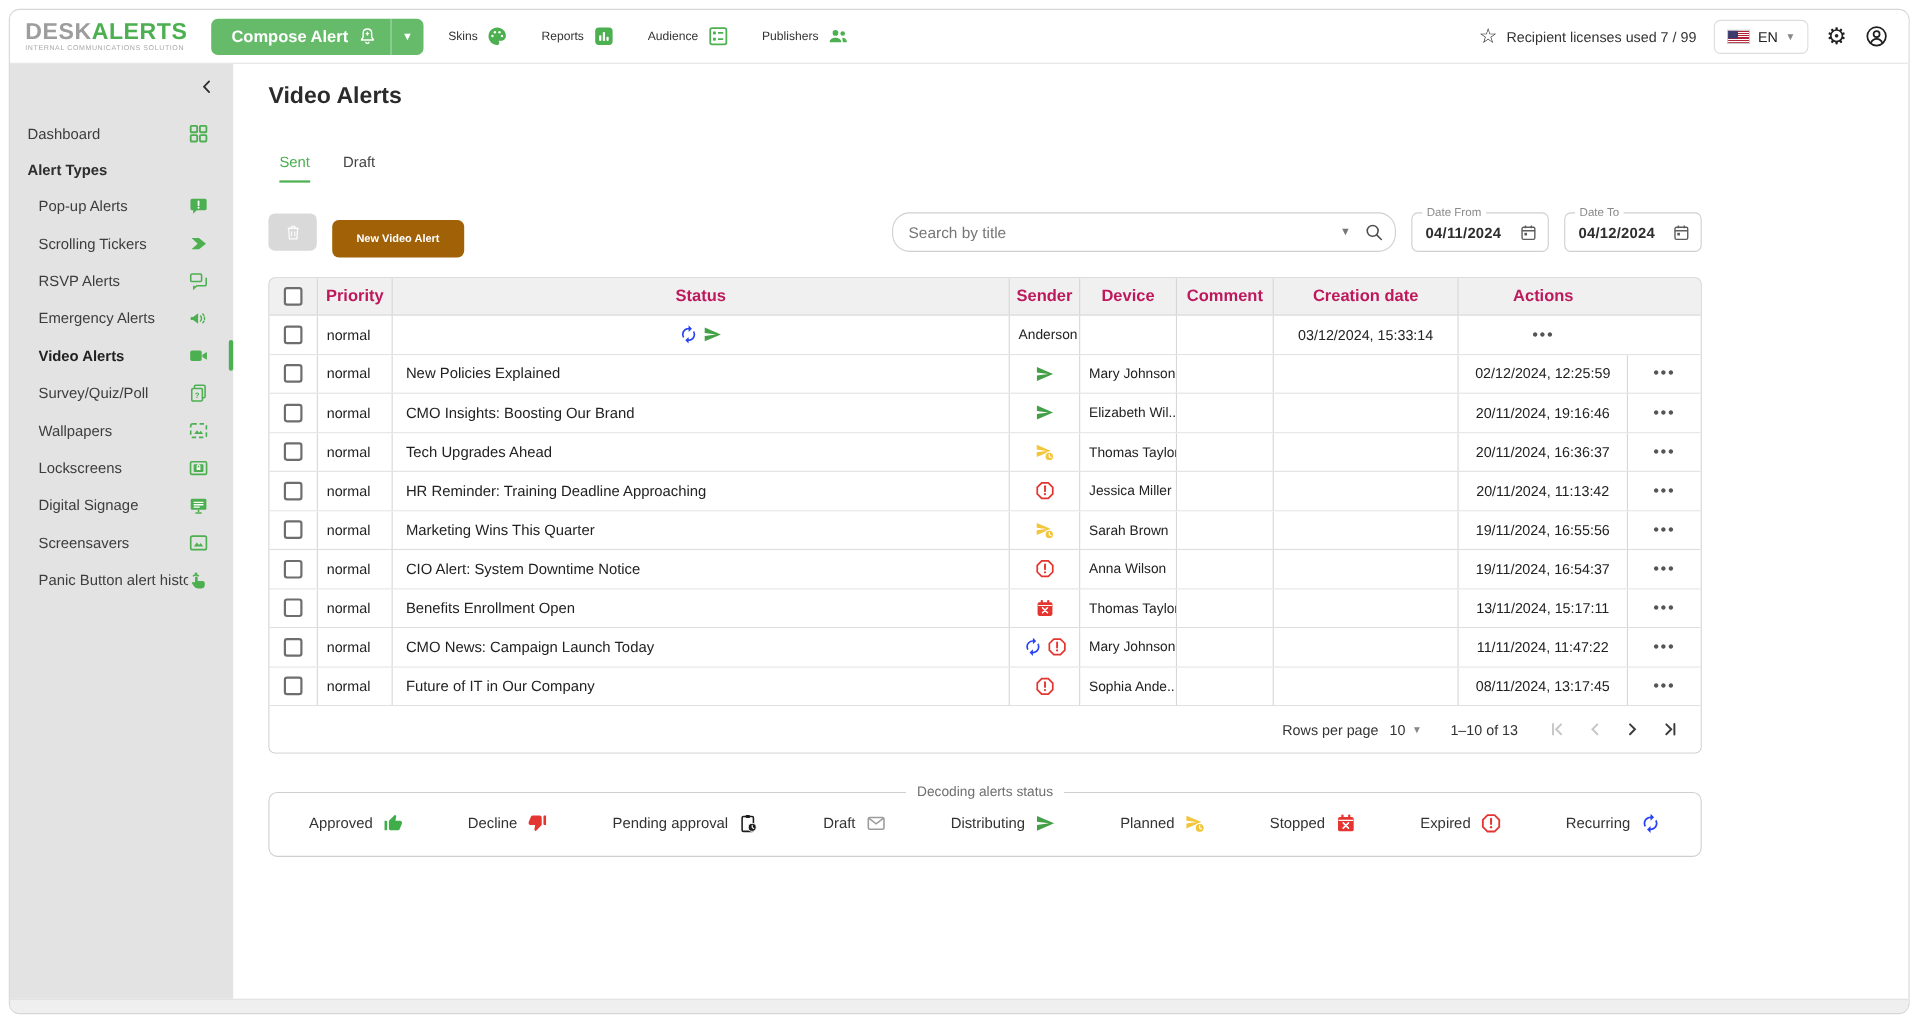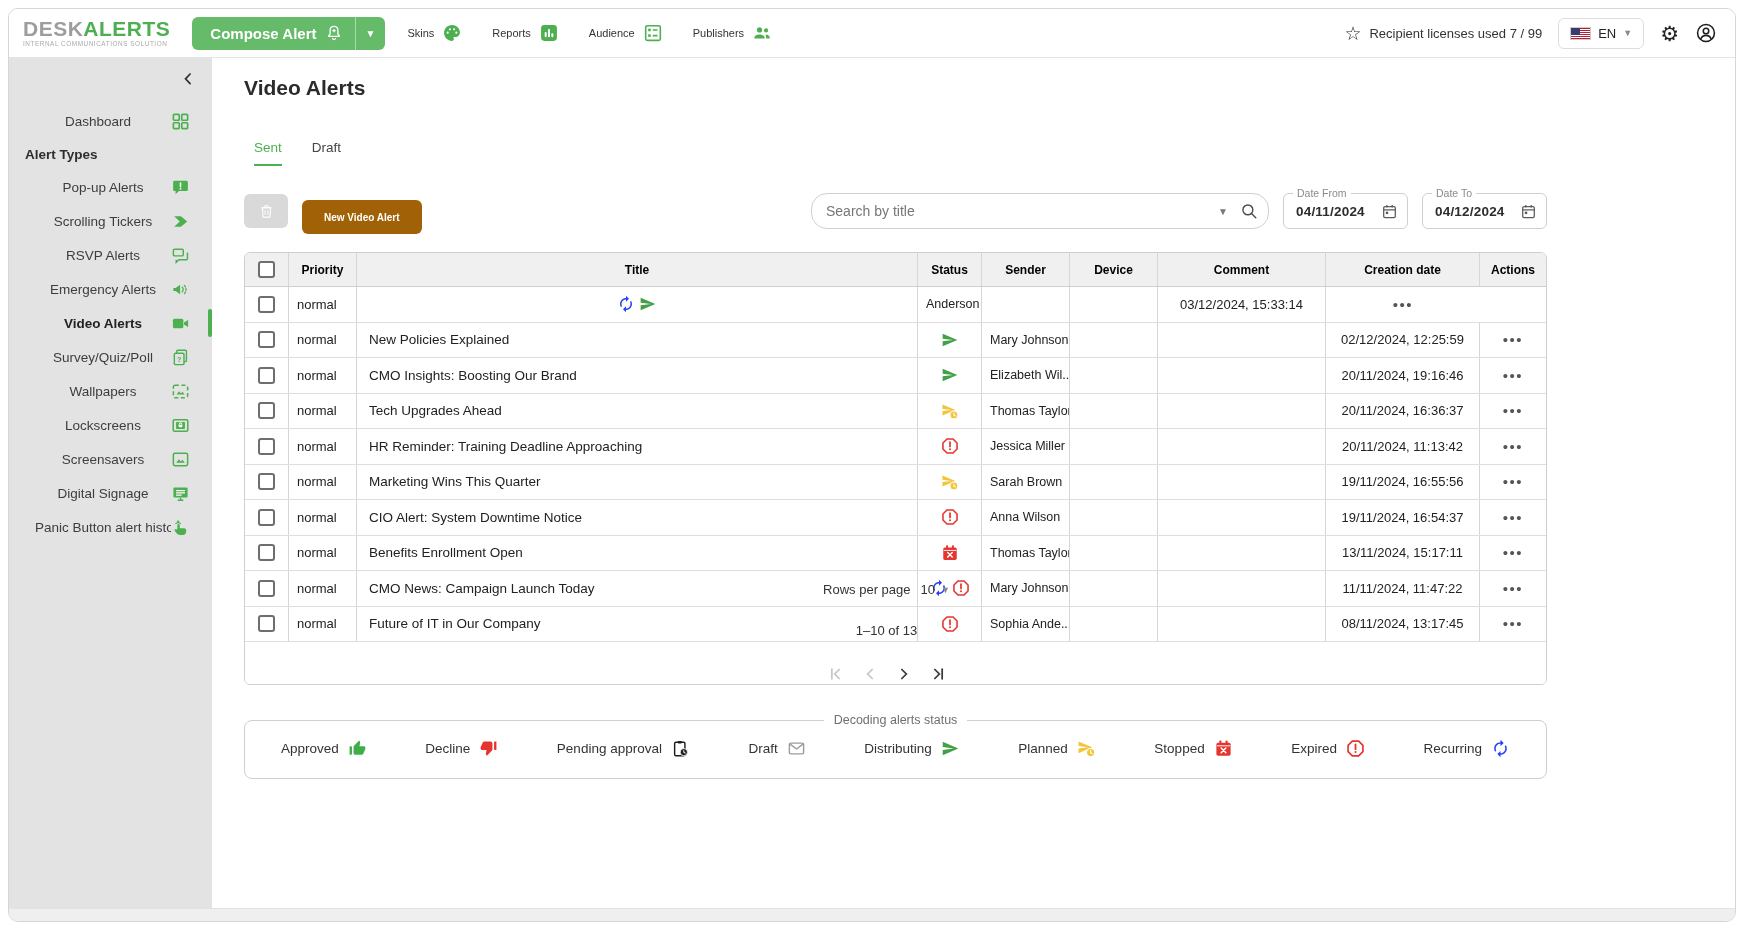--- a/index.html
+++ b/index.html
@@ -26,21 +26,21 @@
   .flag { width:21px; height:13px; position:relative; background:repeating-linear-gradient(#b22234 0 1px,#fff 1px 2px,#b22234 2px 3px,#fff 3px 4px,#b22234 4px 5px,#fff 5px 6px,#b22234 6px 7px,#fff 7px 8px,#b22234 8px 9px,#fff 9px 10px,#b22234 10px 11px,#fff 11px 12px,#b22234 12px 13px); border:.5px solid #ccc; }
   .flag::before { content:""; position:absolute; left:0; top:0; width:9px; height:7px; background:#3c3b6e; }
   .lang-label { font-size:13px; color:#222; }
   .caret { font-size:9px; color:#888; }
   .gear-ic { font-size:21px; color:#222; line-height:1; cursor:pointer; }
   
   .bodyrow { flex:1 1 auto; display:flex; min-height:0; }
   .sidebar { width:203px; flex:0 0 203px; background:#e3e3e3; padding-top:6px; position:relative; }
   .collapse-row { height:30px; display:flex; justify-content:flex-end; align-items:center; padding-right:14px; }
   .collapse-btn { width:20px; height:20px; cursor:pointer; }
-  .snav { margin-top:10px;text-align:center; }
+  .snav { margin-top:10px; }
   .sitem { position:relative; height:34px; display:flex; align-items:center; font-size:13.5px; color:#3d3d3d; cursor:pointer; padding:0 22px 0 16px; }
   .sitem.indent { padding-left:26px; }
   .sitem .slabel { flex:1 1 auto; white-space:nowrap; overflow:hidden; }
   .sitem .sicon { width:19px; height:19px; flex:0 0 19px; }
   .sitem.active .slabel { font-weight:bold; color:#222; }
   .sitem.active::after { content:""; position:absolute; right:0; top:3px; bottom:3px; width:4px; background:#4caf50; border-radius:2px; }
   .ssection { height:32px; display:flex; align-items:center; padding-left:16px; font-size:13.5px; font-weight:bold; color:#2d2d2d; }
   .main { flex:1 1 auto; padding:18px 0 0 32px; overflow:hidden; }
   .content { width:1303px; }
   .page-title { font-size:21px; font-weight:bold; color:#2b2b2b; }
@@ -61,33 +61,33 @@
   .datefield { position:relative; margin-left:14px; width:125px; height:36px; border:1px solid #cfcfcf; border-radius:6px; display:flex; align-items:center; padding:0 9px 0 12px; }
   .datefield .dlabel { position:absolute; top:-7px; left:9px; background:#fff; padding:0 4px; font-size:10.5px; color:#8a8a8a; }
   .datefield .dvalue { flex:1; font-size:13.5px; font-weight:bold; color:#2d2d2d; letter-spacing:.2px; }
   .cal-ic { width:17px; height:17px; }
   
   .table { margin-top:18px; border:1px solid #cfcfcf; border-radius:6px; overflow:hidden; }
   .trow { display:grid; grid-template-columns:44px 68px minmax(0,1fr) 64px 88px 88px 168px 154px 66px; align-items:stretch; }
   .thead { background:#f0f0f0; border-bottom:1px solid #cfcfcf; }
   .cell { display:flex; align-items:center; border-right:1px solid #d6d6d6; padding:0 8px; min-height:33px; overflow:hidden; }
   .trow .cell:last-child { border-right:none; }
-  .thead .cell { justify-content:center; font-size:12px; font-weight:bold; color:#000000; }
+  .thead .cell { justify-content:center; font-size:15px; font-weight:bold; color:#be185d; }
   .tbody .trow { border-bottom:1px solid #dedede; background:#fff; }
   .tbody .cell { min-height:34.5px; font-size:13px; color:#222; }
   .cell.c-check { justify-content:center; }
   .cell.c-title { padding-left:12px; font-size:13.5px; }
   .cell.c-status { justify-content:center; gap:4px; }
   .cell.c-sender { font-size:12.5px; white-space:nowrap; }
   .cell.c-date { justify-content:center; font-size:13px; }
   .cell.c-actions { justify-content:center; }
   .chk { width:17px; height:17px; border:2px solid #6e6e6e; border-radius:3px; background:#fff; cursor:pointer; }
   .status-ic { width:18px; height:18px; display:inline-flex; }
   .dots-btn { border:none; background:none; color:#555; font-size:15px; letter-spacing:1.5px; cursor:pointer; line-height:1; padding:2px 4px; }
-  .pagebar { display:flex; align-items:center; justify-content:flex-end; gap:26px; height:42px; padding-right:18px; font-size:13px; color:#333; background:#fff;flex-direction:column; }
+  .pagebar { display:flex; align-items:center; justify-content:flex-end; gap:26px; height:42px; padding-right:18px; font-size:13px; color:#333; background:#fff; }
   .rpp { display:flex; align-items:center; gap:10px; }
   .rpp-select { display:flex; align-items:center; gap:6px; cursor:pointer; }
   .pager-arrows { display:flex; align-items:center; gap:14px; }
   .pbtn { width:20px; height:20px; cursor:pointer; }
   .pbtn.disabled { cursor:default; }
   
   .legendbox { margin-top:28px; border:1px solid #cfcfcf; border-radius:8px; padding:2px 28px 6px; }
   .legendbox legend { margin:0 auto; padding:0 10px; font-size:12.5px; color:#6f6f6f; }
   .legend-items { display:flex; justify-content:space-between; align-items:flex-end; padding:10px 8px 14px; }
   .legend-item { display:flex; align-items:center; gap:9px; font-size:13.5px; color:#333; }
@@ -281,35 +281,35 @@
               <span class="icon sicon">
                 <svg viewBox="0 0 24 24" xmlns="http://www.w3.org/2000/svg">
                   <rect x="2.8" y="4.8" width="18.4" height="14.4" rx="1.6" fill="none" stroke="#4caf50" stroke-width="1.9"></rect>
                   <rect x="6.4" y="7.6" width="11.2" height="8.8" rx="1" fill="#4caf50"></rect>
                   <path d="M10.4 11v-1a1.6 1.6 0 0 1 3.2 0v1" fill="none" stroke="#fff" stroke-width="1.3"></path>
                   <rect x="9.8" y="11" width="4.4" height="3.2" rx=".6" fill="#fff"></rect>
                 </svg>
               </span>
             </div>
             <div class="sitem indent">
-              <span class="slabel">Screensavers</span>
-              <span class="icon sicon">
-                <svg viewBox="0 0 24 24" xmlns="http://www.w3.org/2000/svg">
-                  <rect x="3" y="4.2" width="18" height="15.6" rx="2" fill="none" stroke="#4caf50" stroke-width="1.9"></rect>
-                  <path d="M6.6 16.2l3.4-4.6 2.5 3 2-2.4 2.9 4z" fill="#4caf50"></path>
-                </svg>
-              </span>
-            </div>
-            <div class="sitem indent">
               <span class="slabel">Digital Signage</span>
               <span class="icon sicon">
                 <svg viewBox="0 0 24 24" xmlns="http://www.w3.org/2000/svg">
                   <rect x="3" y="4.4" width="18" height="12.6" rx="1.6" fill="#4caf50"></rect>
                   <path d="M6.4 8.4h11.2M6.4 11.2h11.2M6.4 14h7" stroke="#fff" stroke-width="1.5"></path>
                   <path d="M12 17v2.6M8.4 20.6h7.2" stroke="#4caf50" stroke-width="1.8"></path>
+                </svg>
+              </span>
+            </div>
+            <div class="sitem indent">
+              <span class="slabel">Screensavers</span>
+              <span class="icon sicon">
+                <svg viewBox="0 0 24 24" xmlns="http://www.w3.org/2000/svg">
+                  <rect x="3" y="4.2" width="18" height="15.6" rx="2" fill="none" stroke="#4caf50" stroke-width="1.9"></rect>
+                  <path d="M6.6 16.2l3.4-4.6 2.5 3 2-2.4 2.9 4z" fill="#4caf50"></path>
                 </svg>
               </span>
             </div>
             <div class="sitem indent">
               <span class="slabel">Panic Button alert history</span>
               <span class="icon sicon">
                 <svg viewBox="0 0 24 24" xmlns="http://www.w3.org/2000/svg">
                   <circle cx="9" cy="4.6" r="1.5" fill="#4caf50"></circle>
                   <path d="M5.6 7.4a4.8 4.8 0 0 1 6.8 0" fill="none" stroke="#4caf50" stroke-width="1.5"></path>
                   <path d="M8 13.8V9.2a1.5 1.5 0 0 1 3 0v3.6h5.6a2.6 2.6 0 0 1 2.6 2.6v1.4a4.6 4.6 0 0 1-4.6 4.6h-3.4a5.4 5.4 0 0 1-4.7-2.7l-2.3-3.5a1.7 1.7 0 0 1 2.5-.6z" fill="#4caf50"></path>
@@ -375,21 +375,20 @@
               </span>
           </div>
         </div>
 
         <div class="table">
           <div class="trow thead">
             <div class="cell c-check">
                 <span class="chk"></span>
               </div>
             <div class="cell">Priority</div>
-            <div class="cell">Title</div>
             <div class="cell">Status</div>
             <div class="cell">Sender</div>
             <div class="cell">Device</div>
             <div class="cell">Comment</div>
             <div class="cell">Creation date</div>
             <div class="cell">Actions</div>
           </div>
           <div class="tbody" id="table-body">
               <div class="trow">
                 <div class="cell c-check">

